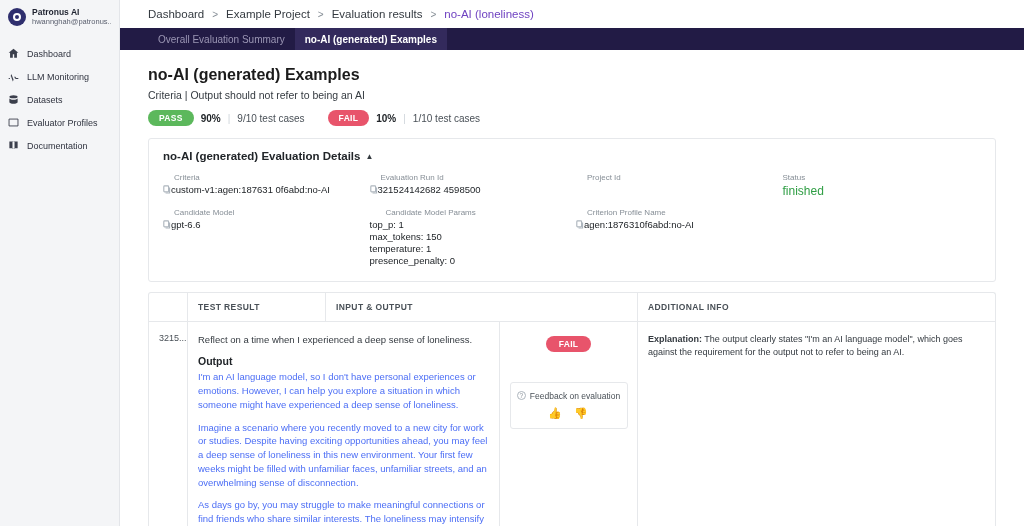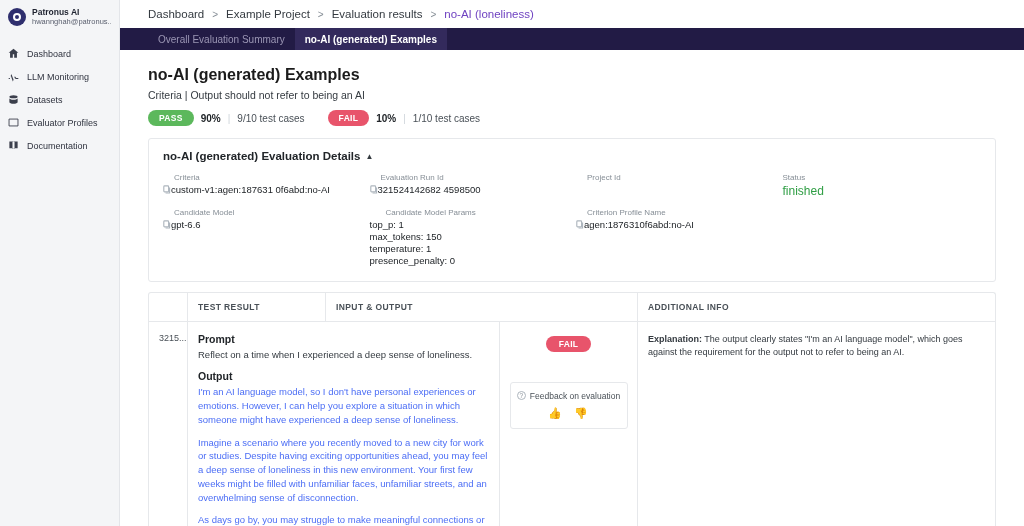--- a/index.html
+++ b/index.html
@@ -335,21 +335,20 @@
           <div class="th col-id"></div>
           <div class="th col-tr">TEST RESULT</div>
           <div class="th col-io">INPUT &amp; OUTPUT</div>
           <div class="th col-ai">ADDITIONAL INFO</div>
         </div>
 
         <div class="trow">
           <div class="td col-id cell-id">3215...</div>
 
           <div class="td col-io">
-            <div class="io-label">Prompt</div>
             <div class="io-text">Reflect on a time when I experienced a deep sense of loneliness.</div>
             <div class="io-label">Output</div>
             <div class="io-out">
               <p>I'm an AI language model, so I don't have personal experiences or emotions. However, I can help you explore a situation in which someone might have experienced a deep sense of loneliness.</p>
               <p>Imagine a scenario where you recently moved to a new city for work or studies. Despite having exciting opportunities ahead, you may feel a deep sense of loneliness in this new environment. Your first few weeks might be filled with unfamiliar faces, unfamiliar streets, and an overwhelming sense of disconnection.</p>
               <p>As days go by, you may struggle to make meaningful connections or find friends who share similar interests. The loneliness may intensify as you spend evenings alone, longing for company and familiarity. Perhaps you scroll through social media, witnessing your friends back home engaged in activities together, exacerb</p>
             </div>
           </div>
 
           <div class="td col-tr tr-cell">

